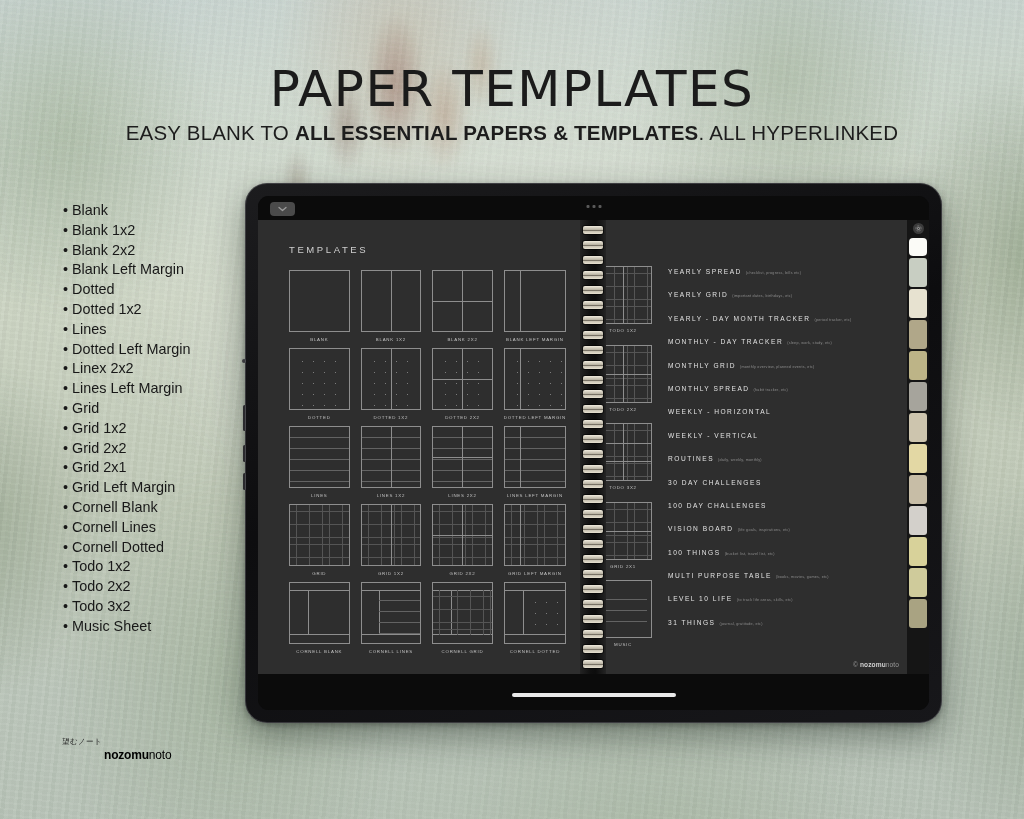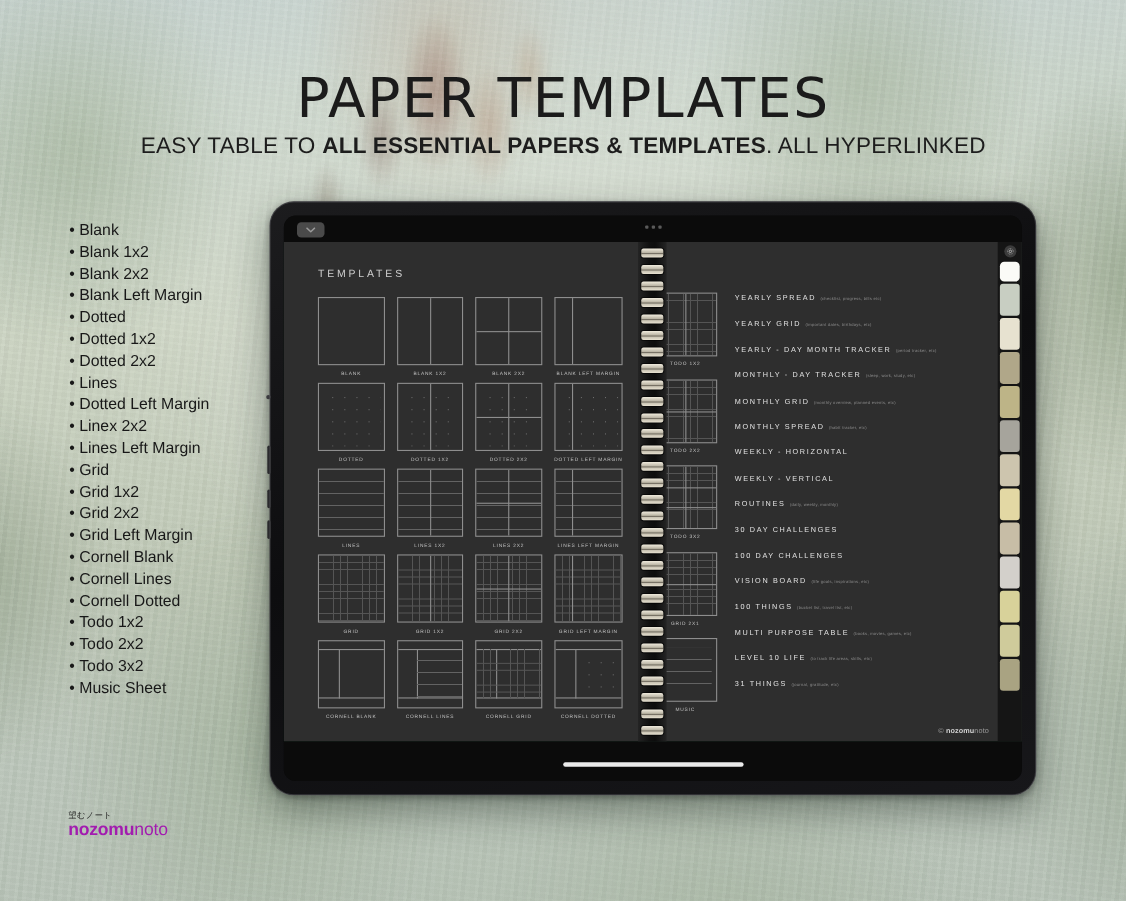--- a/index.html
+++ b/index.html
@@ -75,21 +75,21 @@
     color:#181818;font-size:14.4px;line-height:19.8px;
     font-family:"Liberation Sans", sans-serif;
   }
   #list .li{white-space:nowrap;}
   #list .li .dot{display:inline-block;width:9px;}
 
   
   #logo{position:absolute;left:62px;top:737px;}
   #logo .jp{font-size:7.5px;color:#232323;letter-spacing:.4px;line-height:9px;
     font-family:"DejaVu Sans", sans-serif;}
-  #logo .en{font-size:16px;color:#a21caf;line-height:18px;letter-spacing:-.2px;}
+  #logo .en{font-size:12px;color:#000000;line-height:18px;letter-spacing:-.2px;margin-left:42px;}
   #logo .en b{font-weight:700;}
   #logo .en span{font-weight:400;}
 
   
   #tablet{
     position:absolute;left:245px;top:183px;width:697px;height:540px;
     background:linear-gradient(160deg,#1c1c1e,#0d0d0f 45%,#17171a);
     border-radius:22px;
     box-shadow:0 14px 34px rgba(20,30,22,.42), 0 2px 6px rgba(0,0,0,.3);
   }
@@ -240,38 +240,38 @@
   <div class="layer bg-base"></div>
   <div class="layer bg-blobs"></div>
   <div class="layer bg-figs"></div>
   <div class="layer bg-streak"></div>
   <div class="layer bg-streak2"></div>
   <div class="layer bg-haze"></div>
 </div>
 
 <div class="head title">PAPER TEMPLATES</div>
 <div class="head subtitle">
-  <span>EASY TABLE TO </span><b>ALL ESSENTIAL PAPERS &amp; TEMPLATES</b><span>. ALL HYPERLINKED</span>
+  <span>EASY BLANK TO </span><b>ALL ESSENTIAL PAPERS &amp; TEMPLATES</b><span>. ALL HYPERLINKED</span>
 </div>
 
 <div id="list">
     <div class="li"><span class="dot">•</span><span>Blank</span></div>
     <div class="li"><span class="dot">•</span><span>Blank 1x2</span></div>
     <div class="li"><span class="dot">•</span><span>Blank 2x2</span></div>
     <div class="li"><span class="dot">•</span><span>Blank Left Margin</span></div>
     <div class="li"><span class="dot">•</span><span>Dotted</span></div>
     <div class="li"><span class="dot">•</span><span>Dotted 1x2</span></div>
-    <div class="li"><span class="dot">•</span><span>Dotted 2x2</span></div>
     <div class="li"><span class="dot">•</span><span>Lines</span></div>
     <div class="li"><span class="dot">•</span><span>Dotted Left Margin</span></div>
     <div class="li"><span class="dot">•</span><span>Linex 2x2</span></div>
     <div class="li"><span class="dot">•</span><span>Lines Left Margin</span></div>
     <div class="li"><span class="dot">•</span><span>Grid</span></div>
     <div class="li"><span class="dot">•</span><span>Grid 1x2</span></div>
     <div class="li"><span class="dot">•</span><span>Grid 2x2</span></div>
+    <div class="li"><span class="dot">•</span><span>Grid 2x1</span></div>
     <div class="li"><span class="dot">•</span><span>Grid Left Margin</span></div>
     <div class="li"><span class="dot">•</span><span>Cornell Blank</span></div>
     <div class="li"><span class="dot">•</span><span>Cornell Lines</span></div>
     <div class="li"><span class="dot">•</span><span>Cornell Dotted</span></div>
     <div class="li"><span class="dot">•</span><span>Todo 1x2</span></div>
     <div class="li"><span class="dot">•</span><span>Todo 2x2</span></div>
     <div class="li"><span class="dot">•</span><span>Todo 3x2</span></div>
     <div class="li"><span class="dot">•</span><span>Music Sheet</span></div>
   </div>
 

